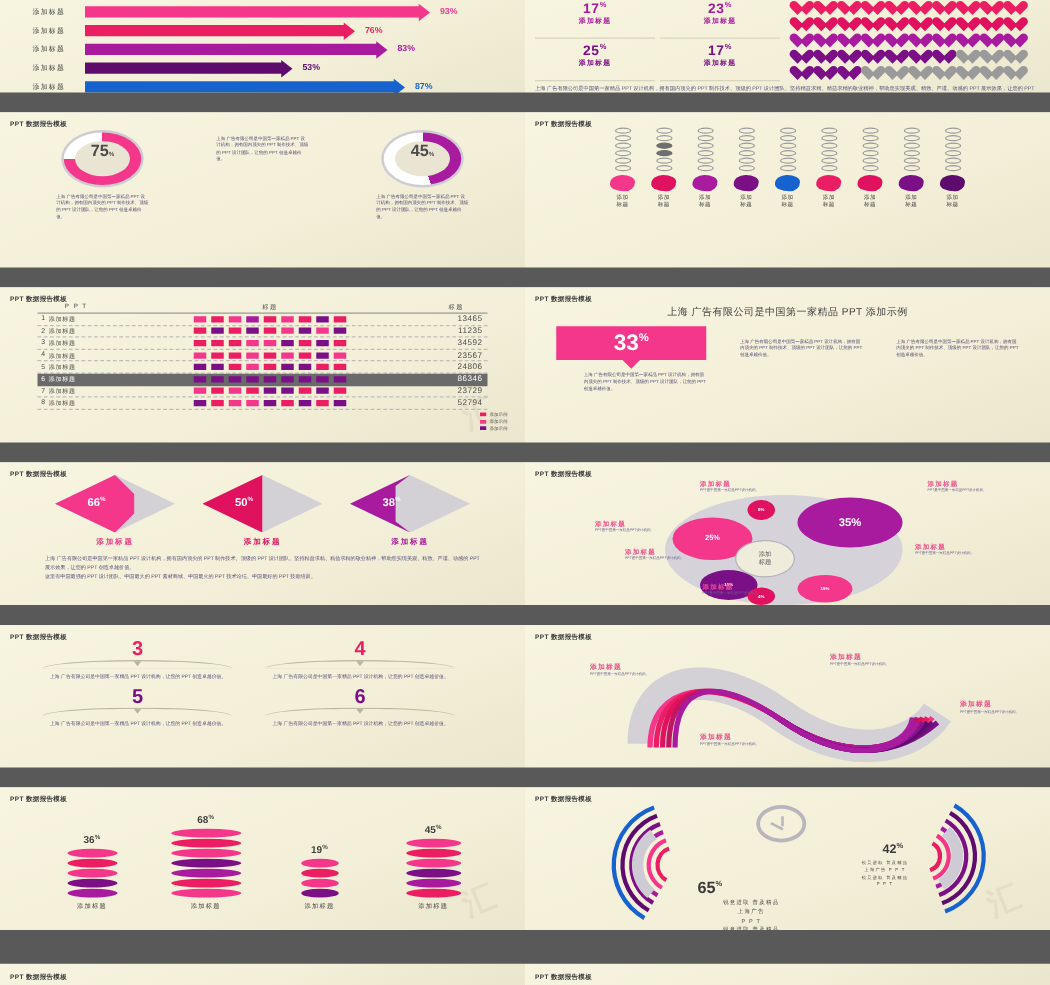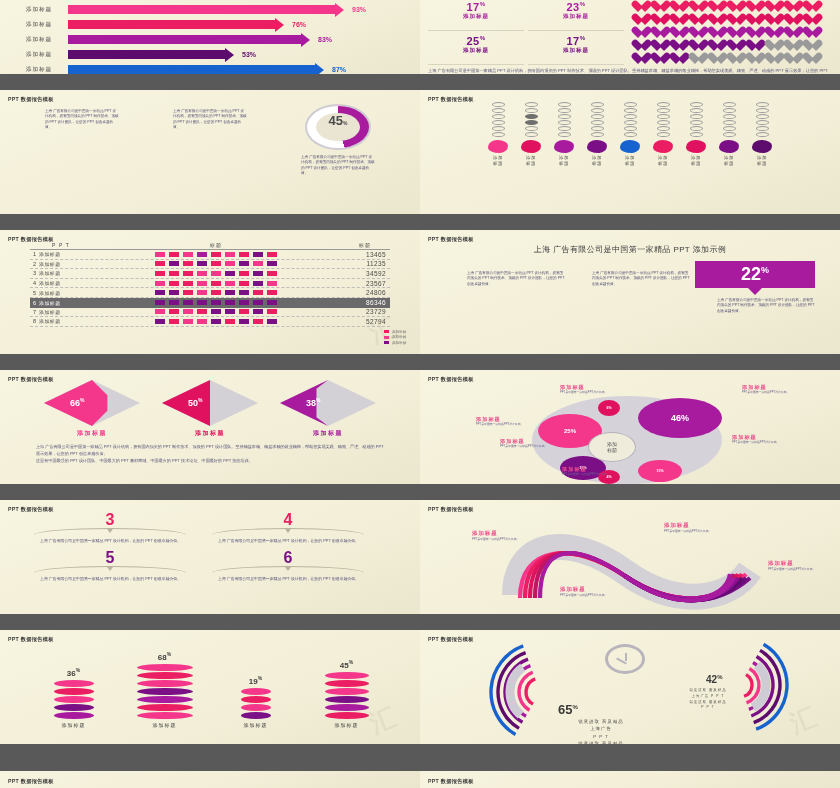--- a/index.html
+++ b/index.html
@@ -281,20 +281,24 @@
     </div>
     <div class="s2-para">上海 广告有限公司是中国第一家精品 PPT 设计机构，拥有国内顶尖的 PPT 制作技术、顶级的 PPT 设计团队。坚持精益求精、精益求精的敬业精神，帮助您实现美观、精致、严谨、动感的 PPT 展示效果，让您的 PPT 创造卓越价值。</div>
     <div class="s2-para" style="margin-top:1px">这里有中国最强的 PPT 设计团队、中国最大的 PPT 素材商城、中国最火的 PPT 技术论坛、中国最好的 PPT 技能培训。</div>
     <div class="footbar"></div>
   </div>
 
   <div class="slide tall">
     <div class="hdr">PPT 数据报告模板</div>
     <div class="donuts" id="s3">
         <div class="donut-col">
+          <div class="donut">
+            <div class="ring" style="background:conic-gradient(#f5378c 0deg 270deg,#ffffff 270deg 360deg)"></div>
+            <div class="inner">75<sup>%</sup></div>
+          </div>
           <div class="donut-txt">上海 广告有限公司是中国第一家精品 PPT 设计机构，拥有国内顶尖的 PPT 制作技术、顶级的 PPT 设计团队，让您的 PPT 创造卓越价值。</div>
         </div>
         <div class="donut-col">
           <div class="donut-txt">上海 广告有限公司是中国第一家精品 PPT 设计机构，拥有国内顶尖的 PPT 制作技术、顶级的 PPT 设计团队，让您的 PPT 创造卓越价值。</div>
         </div>
         <div class="donut-col">
           <div class="donut">
             <div class="ring" style="background:conic-gradient(#a81b9e 0deg 162deg,#ffffff 162deg 360deg)"></div>
             <div class="inner">45<sup>%</sup></div>
           </div>
@@ -590,29 +594,29 @@
       </div>
     <div class="wm">汇</div>
     <div class="footbar"></div>
   </div>
 
   <div class="slide tall">
     <div class="hdr">PPT 数据报告模板</div>
     <div class="s6-title">上海 广告有限公司是中国第一家精品 PPT 添加示例</div>
     <div class="banners" id="s6">
         <div class="ban-col">
+          <div class="ban" style="background:#f5378c;color:#f5378c">
+            <span style="color:#fff">33<sup>%</sup></span>
+          </div>
           <div class="ban-txt">上海 广告有限公司是中国第一家精品 PPT 设计机构，拥有国内顶尖的 PPT 制作技术、顶级的 PPT 设计团队，让您的 PPT 创造卓越价值。</div>
         </div>
         <div class="ban-col">
           <div class="ban-txt">上海 广告有限公司是中国第一家精品 PPT 设计机构，拥有国内顶尖的 PPT 制作技术、顶级的 PPT 设计团队，让您的 PPT 创造卓越价值。</div>
         </div>
         <div class="ban-col">
-          <div class="ban" style="background:#a81b9e;color:#a81b9e">
-            <span style="color:#fff">22<sup>%</sup></span>
-          </div>
           <div class="ban-txt">上海 广告有限公司是中国第一家精品 PPT 设计机构，拥有国内顶尖的 PPT 制作技术、顶级的 PPT 设计团队，让您的 PPT 创造卓越价值。</div>
         </div>
       </div>
     <div class="footbar"></div>
   </div>
 
   <div class="slide">
     <div class="hdr">PPT 数据报告模板</div>
     <div class="diamonds" id="s7">
         <div class="dia-col">
@@ -643,21 +647,21 @@
     <div class="s7-para">上海 广告有限公司是中国第一家精品 PPT 设计机构，拥有国内顶尖的 PPT 制作技术、顶级的 PPT 设计团队。坚持精益求精、精益求精的敬业精神，帮助您实现美观、精致、严谨、动感的 PPT 展示效果，让您的 PPT 创造卓越价值。</div>
     <div class="s7-para" style="margin-top:1px">这里有中国最强的 PPT 设计团队、中国最大的 PPT 素材商城、中国最火的 PPT 技术论坛、中国最好的 PPT 技能培训。</div>
     <div class="footbar"></div>
   </div>
 
   <div class="slide">
     <div class="hdr">PPT 数据报告模板</div>
     <div class="bub-wrap" id="s8">
         <div style="position:absolute;left:112px;top:26px;width:190px;height:88px;border-radius:50%;background:#d5d2da"></div>
         <div class="blob" style="left:118px;top:44px;width:64px;height:34px;background:#f5378c;font-size:6px">25%</div>
-        <div class="blob" style="left:218px;top:28px;width:84px;height:40px;background:#a81b9e;font-size:9px">46%</div>
+        <div class="blob" style="left:218px;top:28px;width:84px;height:40px;background:#a81b9e;font-size:9px">35%</div>
         <div class="blob" style="left:140px;top:86px;width:46px;height:24px;background:#7b0f86;font-size:3.5px">15%</div>
         <div class="blob" style="left:218px;top:90px;width:44px;height:22px;background:#f5378c;font-size:3.5px">15%</div>
         <div class="blob" style="left:178px;top:30px;width:22px;height:16px;background:#e0115f;font-size:3.5px">6%</div>
         <div class="blob" style="left:178px;top:100px;width:22px;height:14px;background:#e0115f;font-size:3.5px">4%</div>
         <div style="position:absolute;left:168px;top:62px;width:48px;height:30px;border-radius:50%;border:1px solid #b5b1bb;background:#efecdc;display:flex;align-items:center;justify-content:center;font-size:5px;color:#555;text-align:center;line-height:1.25">添加<br>标题</div>
         <div class="cal-lbl" style="left:140px;top:14px;color:#ec4f8e">添加标题</div>
         <div class="cal-sub" style="left:140px;top:21px;width:54px">PPT是中国第一家精品PPT设计机构。</div>
         <div class="cal-lbl" style="left:322px;top:14px;color:#ec4f8e">添加标题</div>
         <div class="cal-sub" style="left:322px;top:21px;width:54px">PPT是中国第一家精品PPT设计机构。</div>
         <div class="cal-lbl" style="left:56px;top:46px;color:#ec4f8e">添加标题</div>

